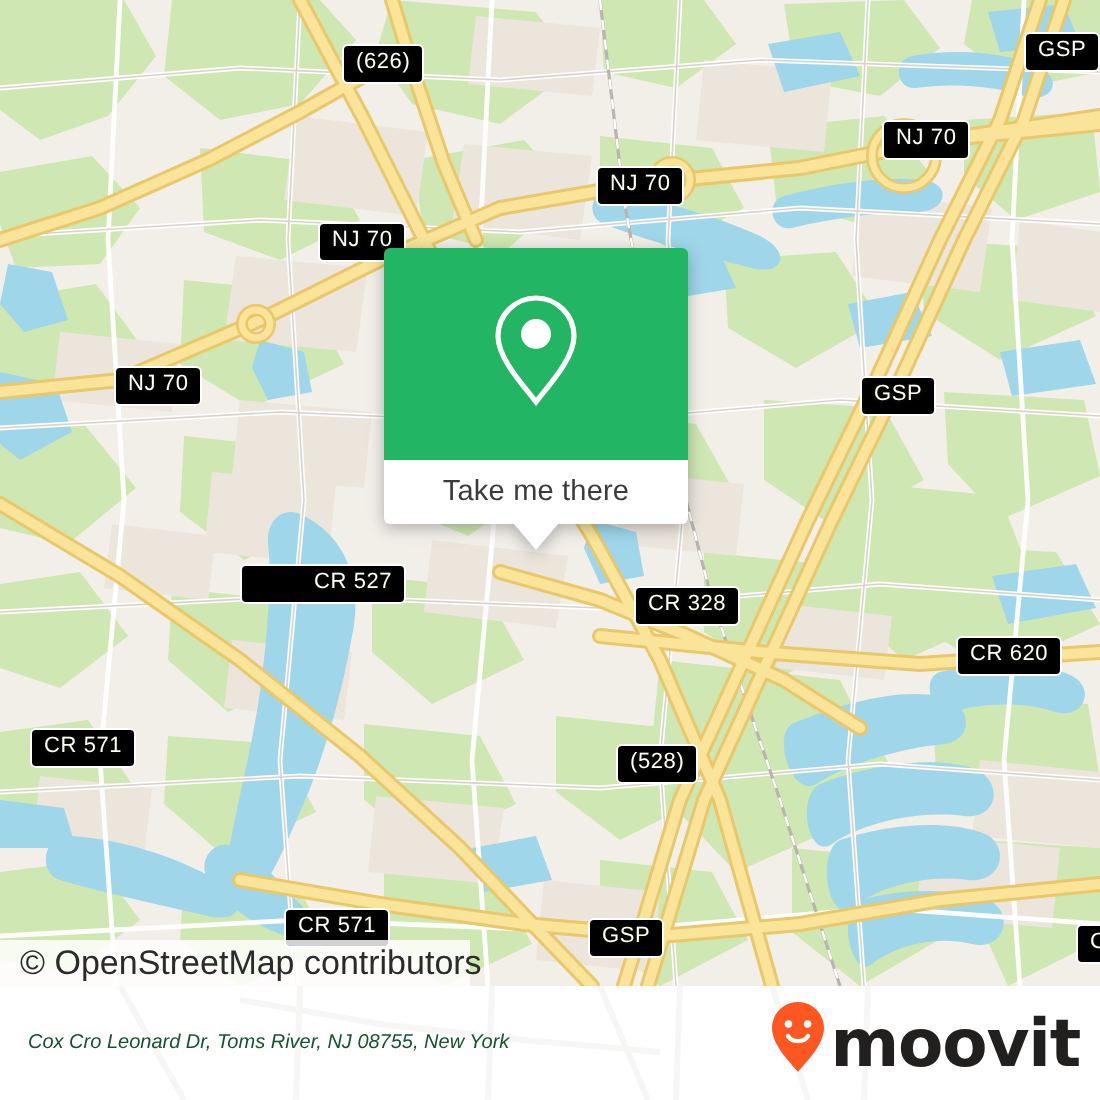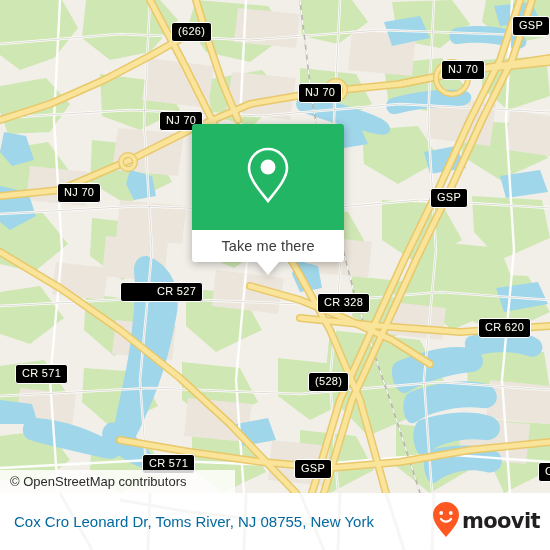--- a/index.html
+++ b/index.html
@@ -52,21 +52,21 @@
 
   
   #attribution {
     position: absolute;
     left: 0;
     bottom: 0;
     width: 235px;
     height: 23px;
     background: rgba(255,255,255,0.82);
     color: #2b2b2b;
-    font-size: 13px;
+    font-size: 17px;
     line-height: 23px;
     padding-left: 10px;
     box-sizing: border-box;
     font-family: "Liberation Sans", sans-serif;
     white-space: nowrap;
   }
 
   
   #popup {
     position: absolute;
@@ -129,34 +129,35 @@
   #footer-inner {
     position: relative;
     height: 57px;
     display: flex;
     align-items: center;
     padding: 0 10px 0 14px;
     box-sizing: border-box;
   }
   #footer-address {
     flex: 1;
-    color: #0369a1;
-    font-size: 15px;
+    color: #14532d;
+    font-size: 10px;
     line-height: 19px;
     font-family: "Liberation Sans", sans-serif;
     padding-right: 6px;
+    font-style: italic;
   }
   #moovit-logo {
     display: flex;
     align-items: center;
     flex: none;
   }
   #moovit-wordmark {
     color: #221f1f;
-    font-size: 21px;
+    font-size: 33px;
     font-weight: bold;
     letter-spacing: -0.6px;
     font-family: "DejaVu Sans", sans-serif;
     line-height: 1;
     margin-left: 2px;
   }
 </style>
 </head>
 <body>
 

